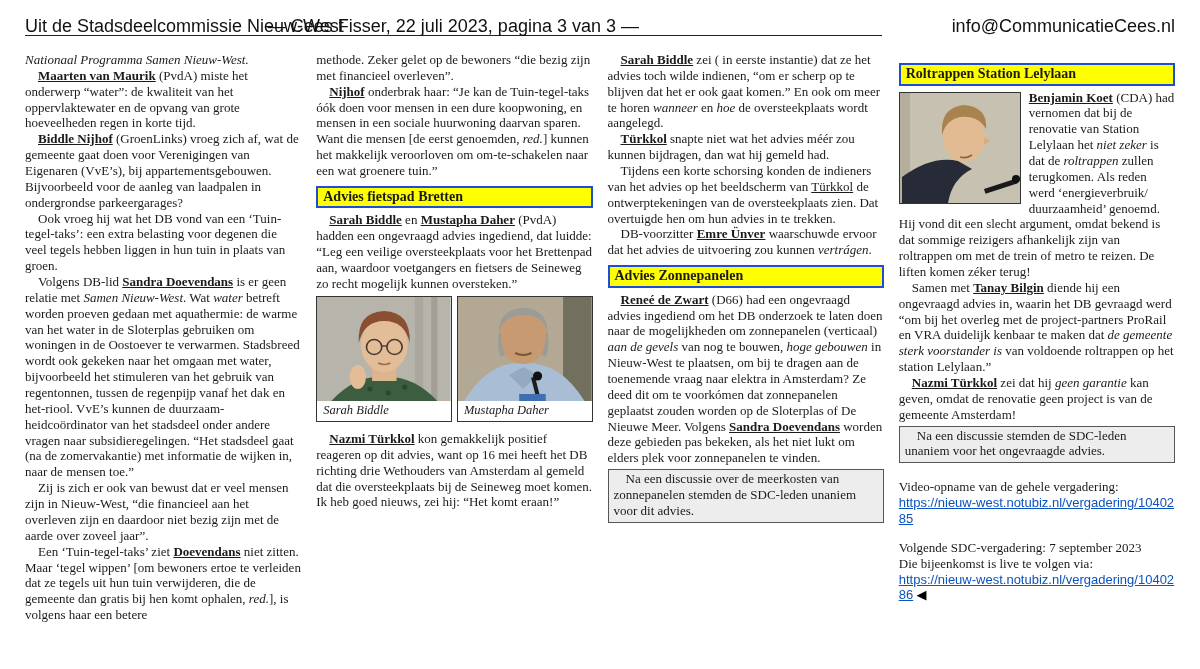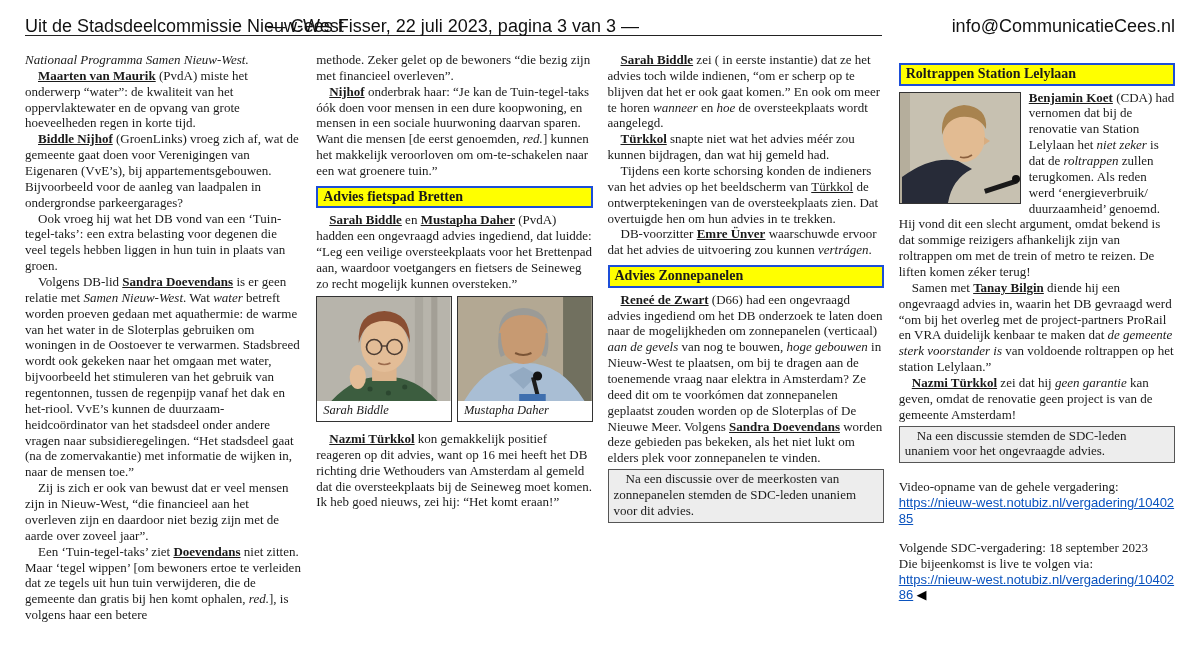--- a/index.html
+++ b/index.html
@@ -165,21 +165,21 @@
           <p class="para ind"><b class="nm">Nazmi Türkkol</b> zei dat hij <i>geen garantie</i> kan geven, omdat de renovatie geen project is van de gemeente Amsterdam!</p>
         </div>
       <div class="graybox">Na een discussie stemden de SDC-leden unaniem voor het ongevraagde advies.</div>
 
       <div class="video-block">
         <div>Video-opname van de gehele vergadering:</div>
         <a class="link">https://nieuw-west.notubiz.nl/vergadering/1040285</a>
       </div>
 
       <div class="next-block">
-        <div>Volgende SDC-vergadering: 18 september 2023</div>
+        <div>Volgende SDC-vergadering: 7 september 2023</div>
         <div>Die bijeenkomst is live te volgen via:</div>
         <div>
           <a class="link">https://nieuw-west.notubiz.nl/vergadering/1040286</a>
           <span class="marker">◀</span>
         </div>
       </div>
     </div>
 
   </div>
 </div>

